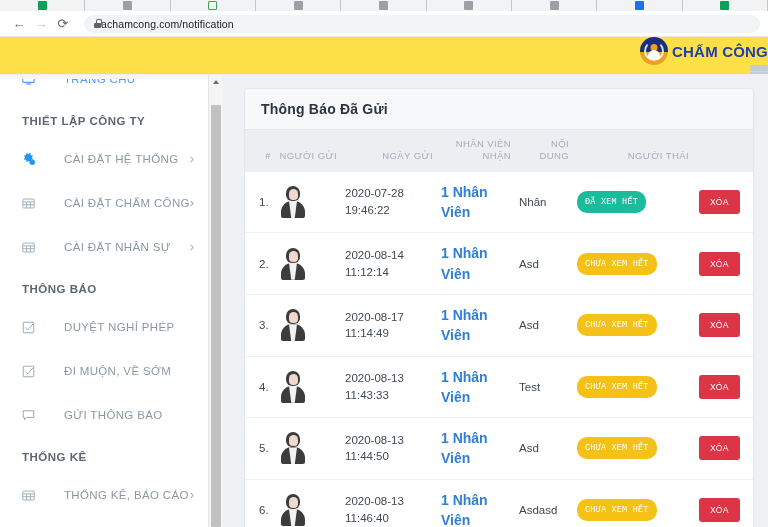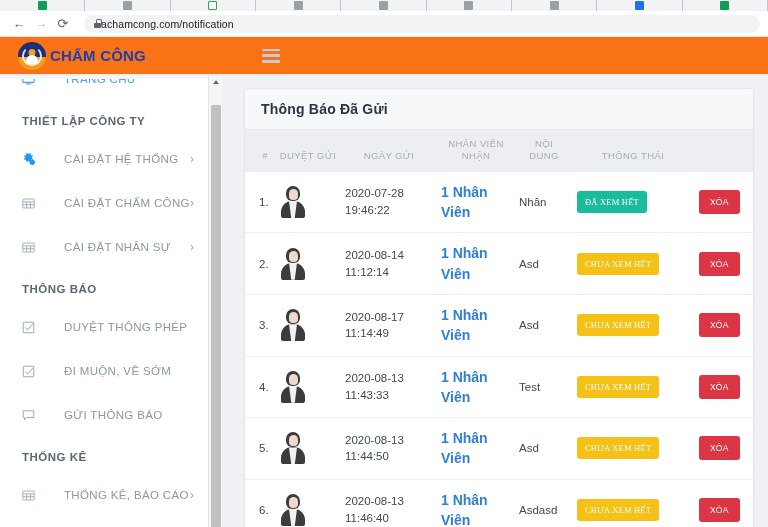--- a/index.html
+++ b/index.html
@@ -88,24 +88,25 @@
     white-space: nowrap;
     letter-spacing: 0.1px;
   }
 
   
   #app { width: 768px; height: 490px; position: relative; background: #f5f6f8; }
 
   #app-header {
     position: absolute; top: 0; left: 0;
     width: 768px; height: 38px;
-    background: #f97316;
+    background: #fde047;
     border-bottom: 1px solid #eceef1;
-    display: flex; align-items: center;
+    display: flex; align-items: flex-end;
     z-index: 6;
+    flex-direction: column;
   }
   #brand { display: flex; align-items: center; gap: 4px; margin-left: 18px; }
   .brand-mark {
     width: 28px; height: 28px;
     border-radius: 50%;
     background: linear-gradient(to bottom, #1d2f7c 0%, #1d2f7c 52%, #f0a020 52%, #f0a020 100%);
     position: relative;
     overflow: hidden;
     flex: 0 0 auto;
   }
@@ -239,21 +240,21 @@
     color: #2b3442;
     letter-spacing: 0.2px;
   }
 
   table { width: 100%; border-collapse: collapse; }
   thead th {
     background: #eceef1;
     color: #a4adb7;
     font-size: 9.5px; font-weight: normal;
     letter-spacing: 0.4px;
-    text-align: center;
+    text-align: right;
     padding: 8px 4px 10px 4px;
     vertical-align: bottom;
     line-height: 1.25;
   }
   thead th.c-idx    { width: 30px;  padding-left: 14px; }
   thead th.c-sender { width: 66px; }
   thead th.c-date   { width: 96px; }
   thead th.c-emp    { width: 78px; }
   thead th.c-cont   { width: 58px; }
   thead th.c-stat   { width: 120px; }
@@ -305,29 +306,29 @@
     font-weight: bold;
     font-size: 14px;
     line-height: 1.45;
     cursor: pointer;
     text-decoration: none;
     display: inline-block;
   }
 
   .badge {
     display: inline-block;
-    border-radius: 3px;
+    border-radius: 10px;
     color: #ffffff;
     font-size: 8.5px;
     letter-spacing: 0.2px;
     padding: 6px 8px;
     white-space: nowrap;
     cursor: pointer;
     border: none;
-    font-family: Liberation Serif, serif;
+    font-family: Liberation Mono, monospace;
   }
   .badge-seen   { background: #1abc9c; }
   .badge-unseen { background: #f5c116; }
   .btn-del {
     display: inline-block;
     background: #dc3545;
     color: #ffffff;
     font-size: 8.5px;
     letter-spacing: 0.2px;
     padding: 7px 11px;
@@ -458,21 +459,21 @@
 
       <div class="side-heading">THÔNG BÁO</div>
 
       <div class="side-link">
         <span class="ic">
           <svg width="13" height="13" viewBox="0 0 16 16" fill="none" stroke="currentColor" stroke-width="1.2">
             <rect x="1.5" y="1.5" width="13" height="13" rx="1"></rect>
               <path d="M4 8l3 3 7-8"></path>
           </svg>
         </span>
-        <span class="lbl">DUYỆT THÔNG PHÉP</span>
+        <span class="lbl">DUYỆT NGHỈ PHÉP</span>
       </div>
 
       <div class="side-link">
         <span class="ic">
           <svg width="13" height="13" viewBox="0 0 16 16" fill="none" stroke="currentColor" stroke-width="1.2">
             <rect x="1.5" y="1.5" width="13" height="13" rx="1"></rect>
               <path d="M4 8l3 3 7-8"></path>
           </svg>
         </span>
         <span class="lbl">ĐI MUỘN, VỀ SỚM</span>
@@ -521,25 +522,25 @@
   <div id="main">
     <div id="card">
       <div id="card-header">
         <div id="card-title">Thông Báo Đã Gửi</div>
       </div>
 
       <table>
         <thead>
           <tr>
             <th class="c-idx">#</th>
-            <th class="c-sender">DUYỆT GỬI</th>
+            <th class="c-sender">NGƯỜI GỬI</th>
             <th class="c-date">NGÀY GỬI</th>
             <th class="c-emp">NHÂN VIÊN NHẬN</th>
             <th class="c-cont">NỘI DUNG</th>
-            <th class="c-stat">THÔNG THÁI</th>
+            <th class="c-stat">NGƯỜI THÁI</th>
             <th class="c-act"></th>
           </tr>
         </thead>
         <tbody id="tbody">
             <tr>
               <td class="c-idx">1.</td>
               <td>
                 <span class="avatar">
                   <span class="body"></span>
                   <span class="shirt"></span>

